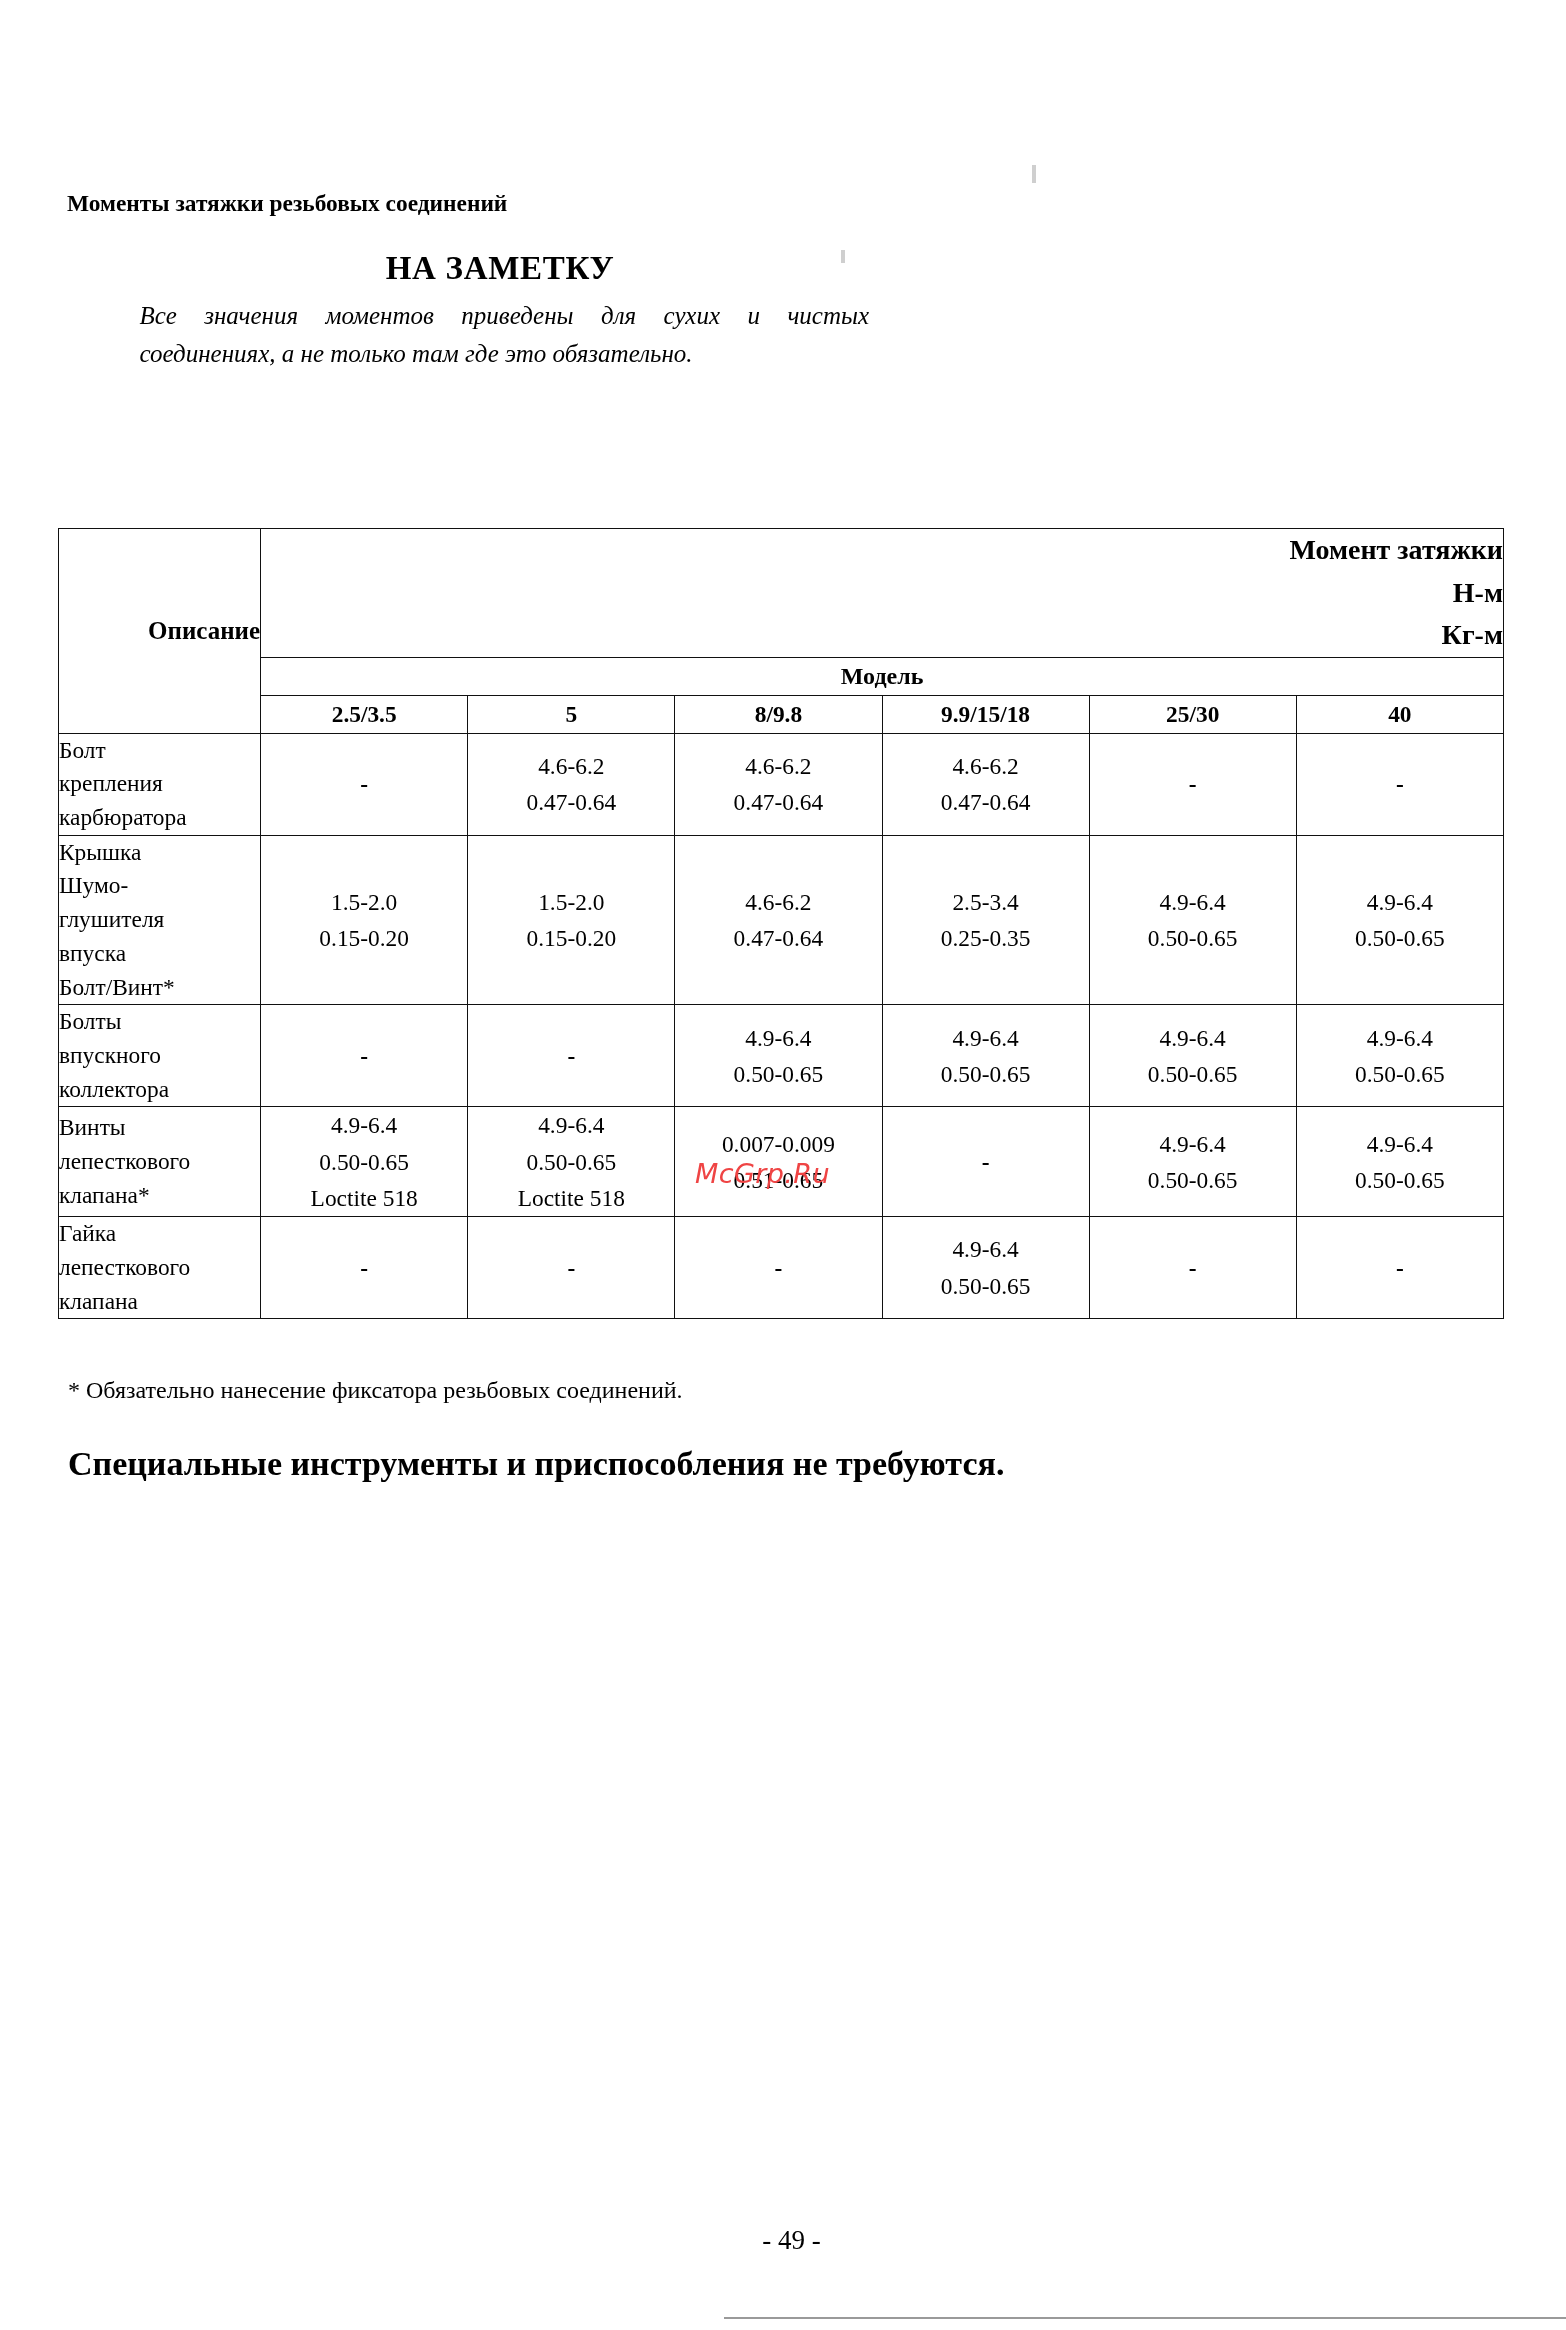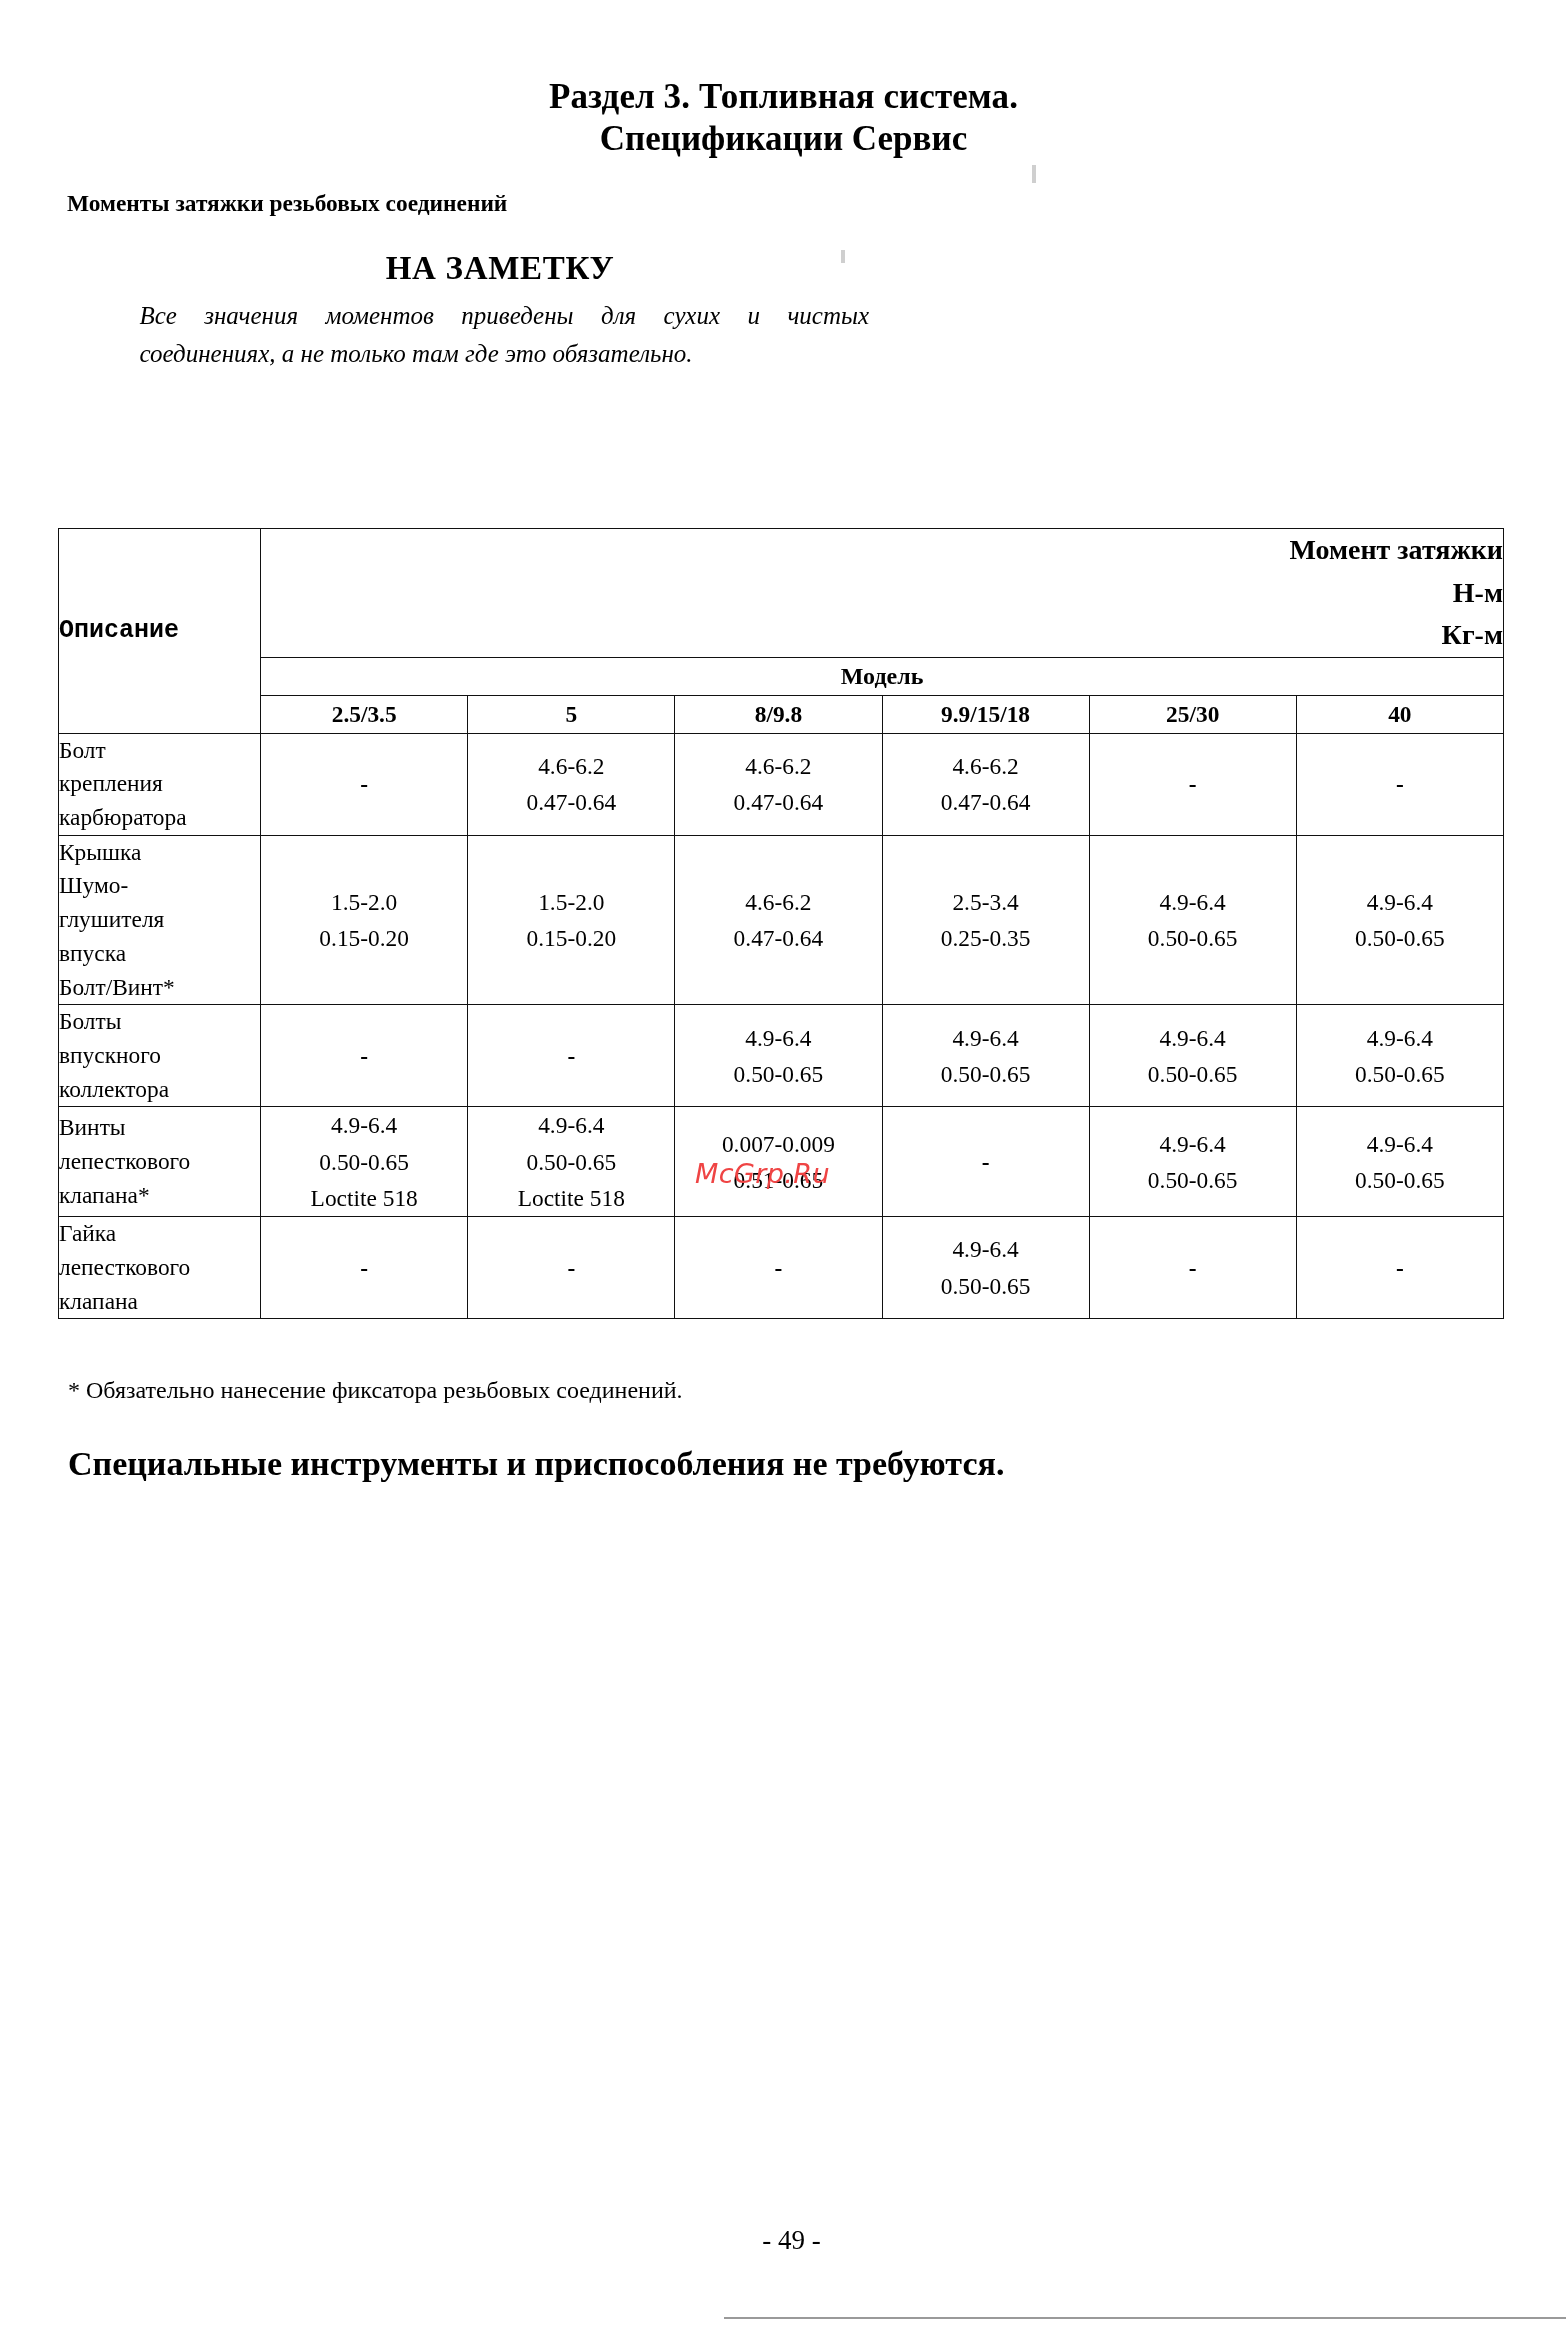--- a/index.html
+++ b/index.html
@@ -103,24 +103,23 @@
     vertical-align: middle;
     font-weight: normal;
   }
   .spec-table th {
     font-weight: bold;
   }
   .col-desc  { width: 202px; }
   .col-model { width: 207px; }
 
   .th-desc {
-    text-align: left;
+    text-align: right;
     font-size: 25px;
     font-weight: bold;
-    font-family: Liberation Mono, monospace;
   }
   .th-torque {
     text-align: right;
     font-size: 28px;
     font-weight: bold;
     line-height: 1.52;
     padding: 7px 0 8.5px 0;
     height: 126px;
   }
   .th-model-label {
@@ -216,24 +215,20 @@
     width: 844px;
     height: 2.1px;
     background: #9a9a9a;
   }
 </style>
 </head>
 <body>
 
 <div class="page">
 
-  <div class="title-block">
-    <div class="doc-title">Раздел 3. Топливная система.</div>
-    <div class="doc-subtitle">Спецификации Сервис</div>
-  </div>
 
   <div class="section-label">Моменты затяжки резьбовых соединений</div>
 
   <div class="note-wrap">
     <div class="note-heading">НА ЗАМЕТКУ</div>
     <div class="note-body">
       <span class="ln">Все значения моментов приведены для  сухих и чистых</span>
       <span class="ln last">соединениях, а не только там где это обязательно.</span>
     </div>
   </div>

